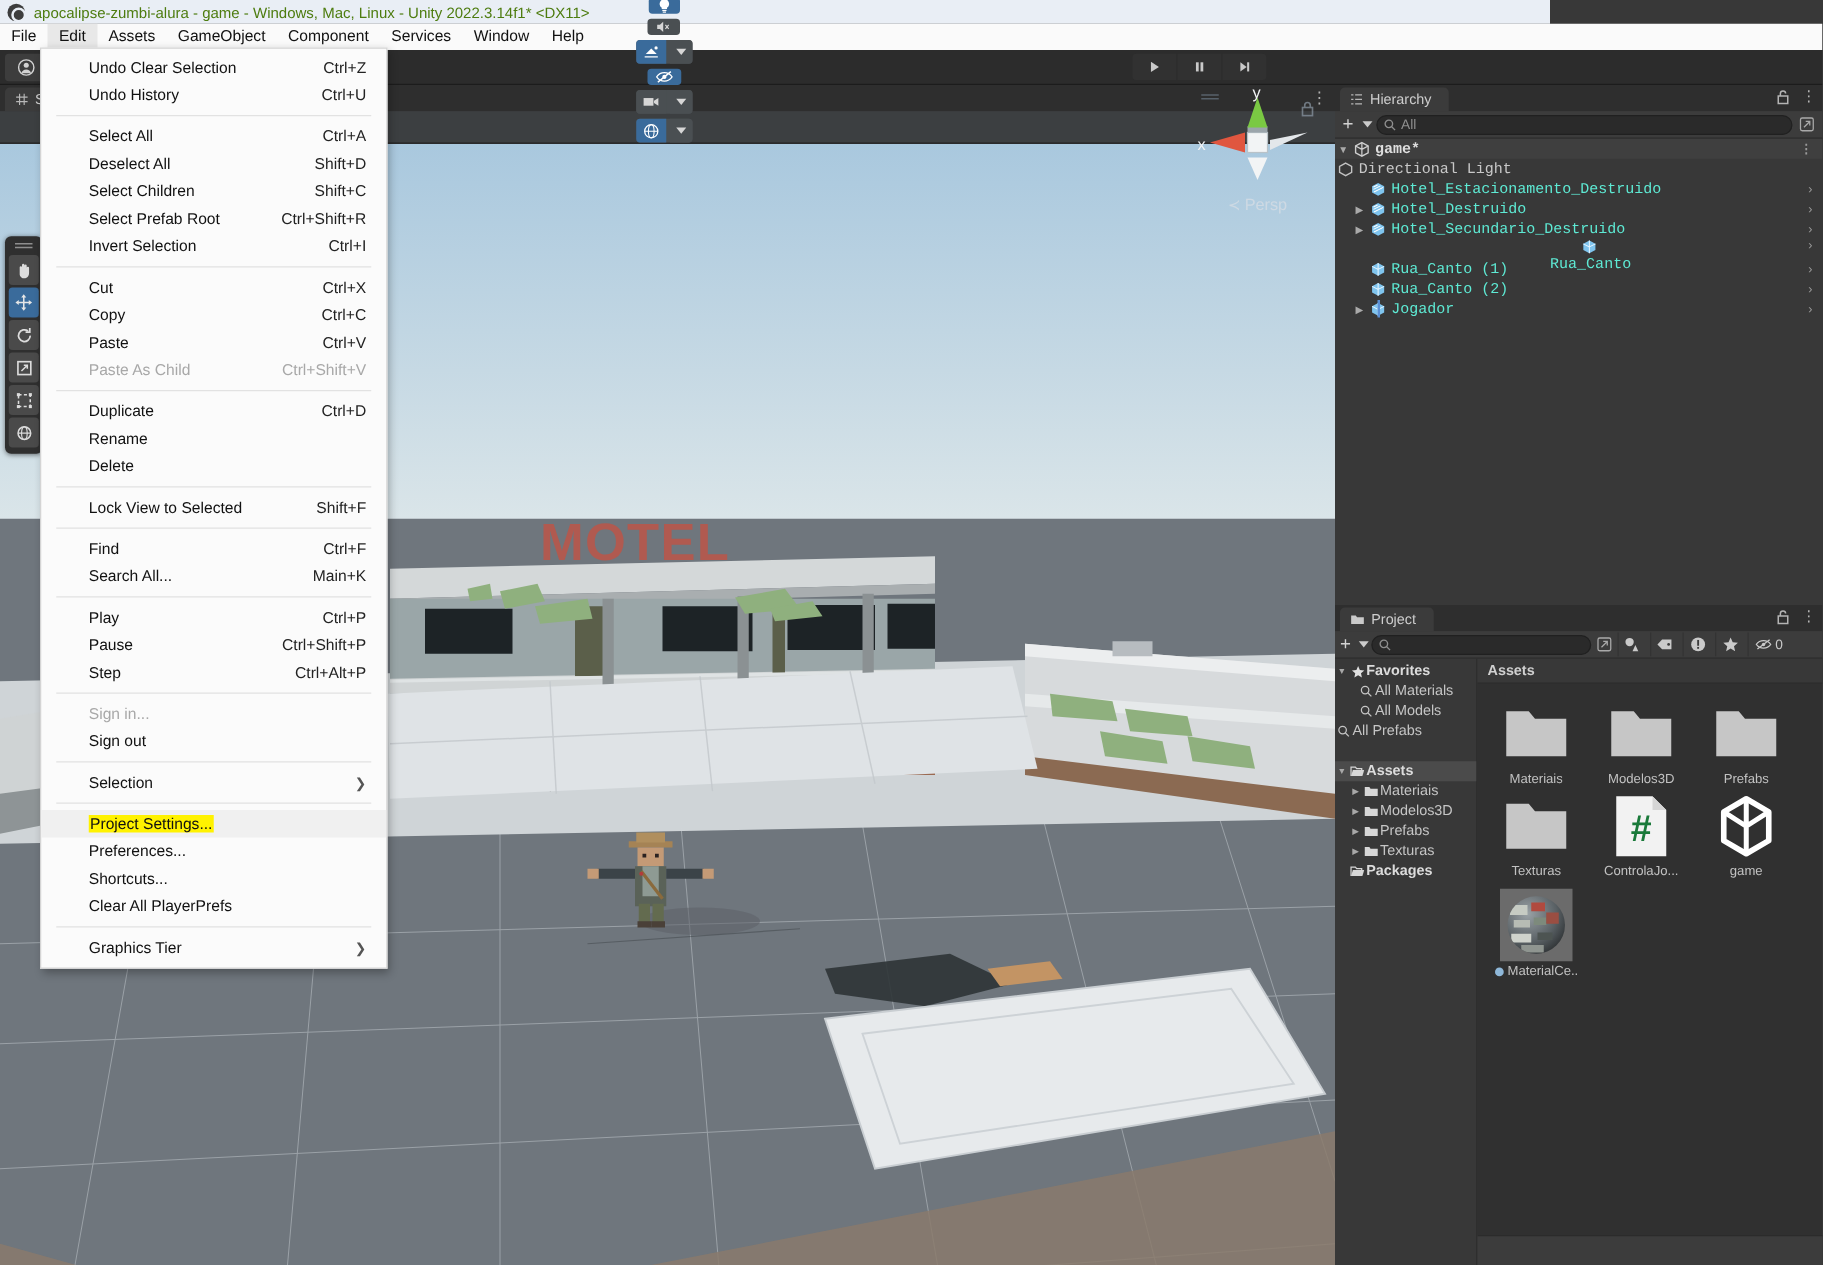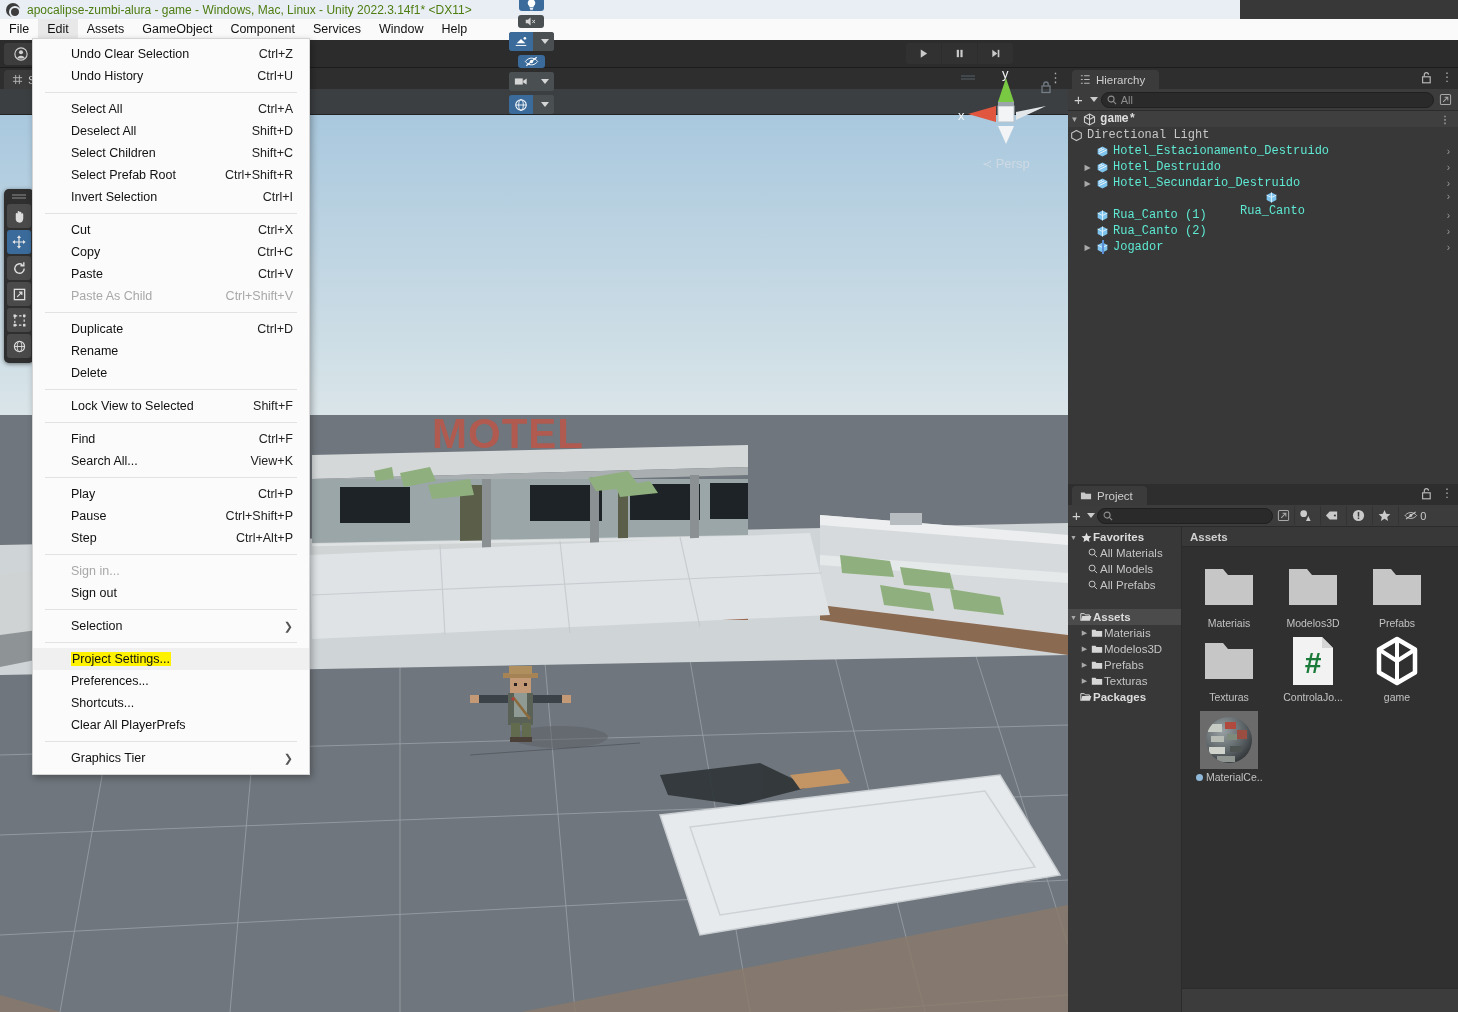--- a/index.html
+++ b/index.html
@@ -866,21 +866,21 @@
         </div>
         <div class="ptrow" style="padding-left:18px;">
           <span class="ic">
             <svg width="10" height="10" viewBox="0 0 11 11">
                 <circle cx="4.5" cy="4.5" r="3.3" fill="none" stroke="#c5c5c5" stroke-width="1.1"></circle>
                 <path d="M7 7l3 3" stroke="#c5c5c5" stroke-width="1.1"></path>
               </svg>
           </span>
           <span>All Models</span>
         </div>
-        <div class="ptrow" style="padding-left:18px;">
+        <div class="ptrow" style="">
           <span class="ic">
             <svg width="10" height="10" viewBox="0 0 11 11">
                 <circle cx="4.5" cy="4.5" r="3.3" fill="none" stroke="#c5c5c5" stroke-width="1.1"></circle>
                 <path d="M7 7l3 3" stroke="#c5c5c5" stroke-width="1.1"></path>
               </svg>
           </span>
           <span>All Prefabs</span>
         </div>
 
         <div style="height:16px;"></div>
@@ -1124,21 +1124,21 @@
     </div>
 
     <div class="dd-sep"></div>
 
     <div class="dd-item">
       <span>Find</span>
       <span class="sc">Ctrl+F</span>
     </div>
     <div class="dd-item">
       <span>Search All...</span>
-      <span class="sc">View+K</span>
+      <span class="sc">Main+K</span>
     </div>
 
     <div class="dd-sep"></div>
 
     <div class="dd-item">
       <span>Play</span>
       <span class="sc">Ctrl+P</span>
     </div>
     <div class="dd-item">
       <span>Pause</span>

